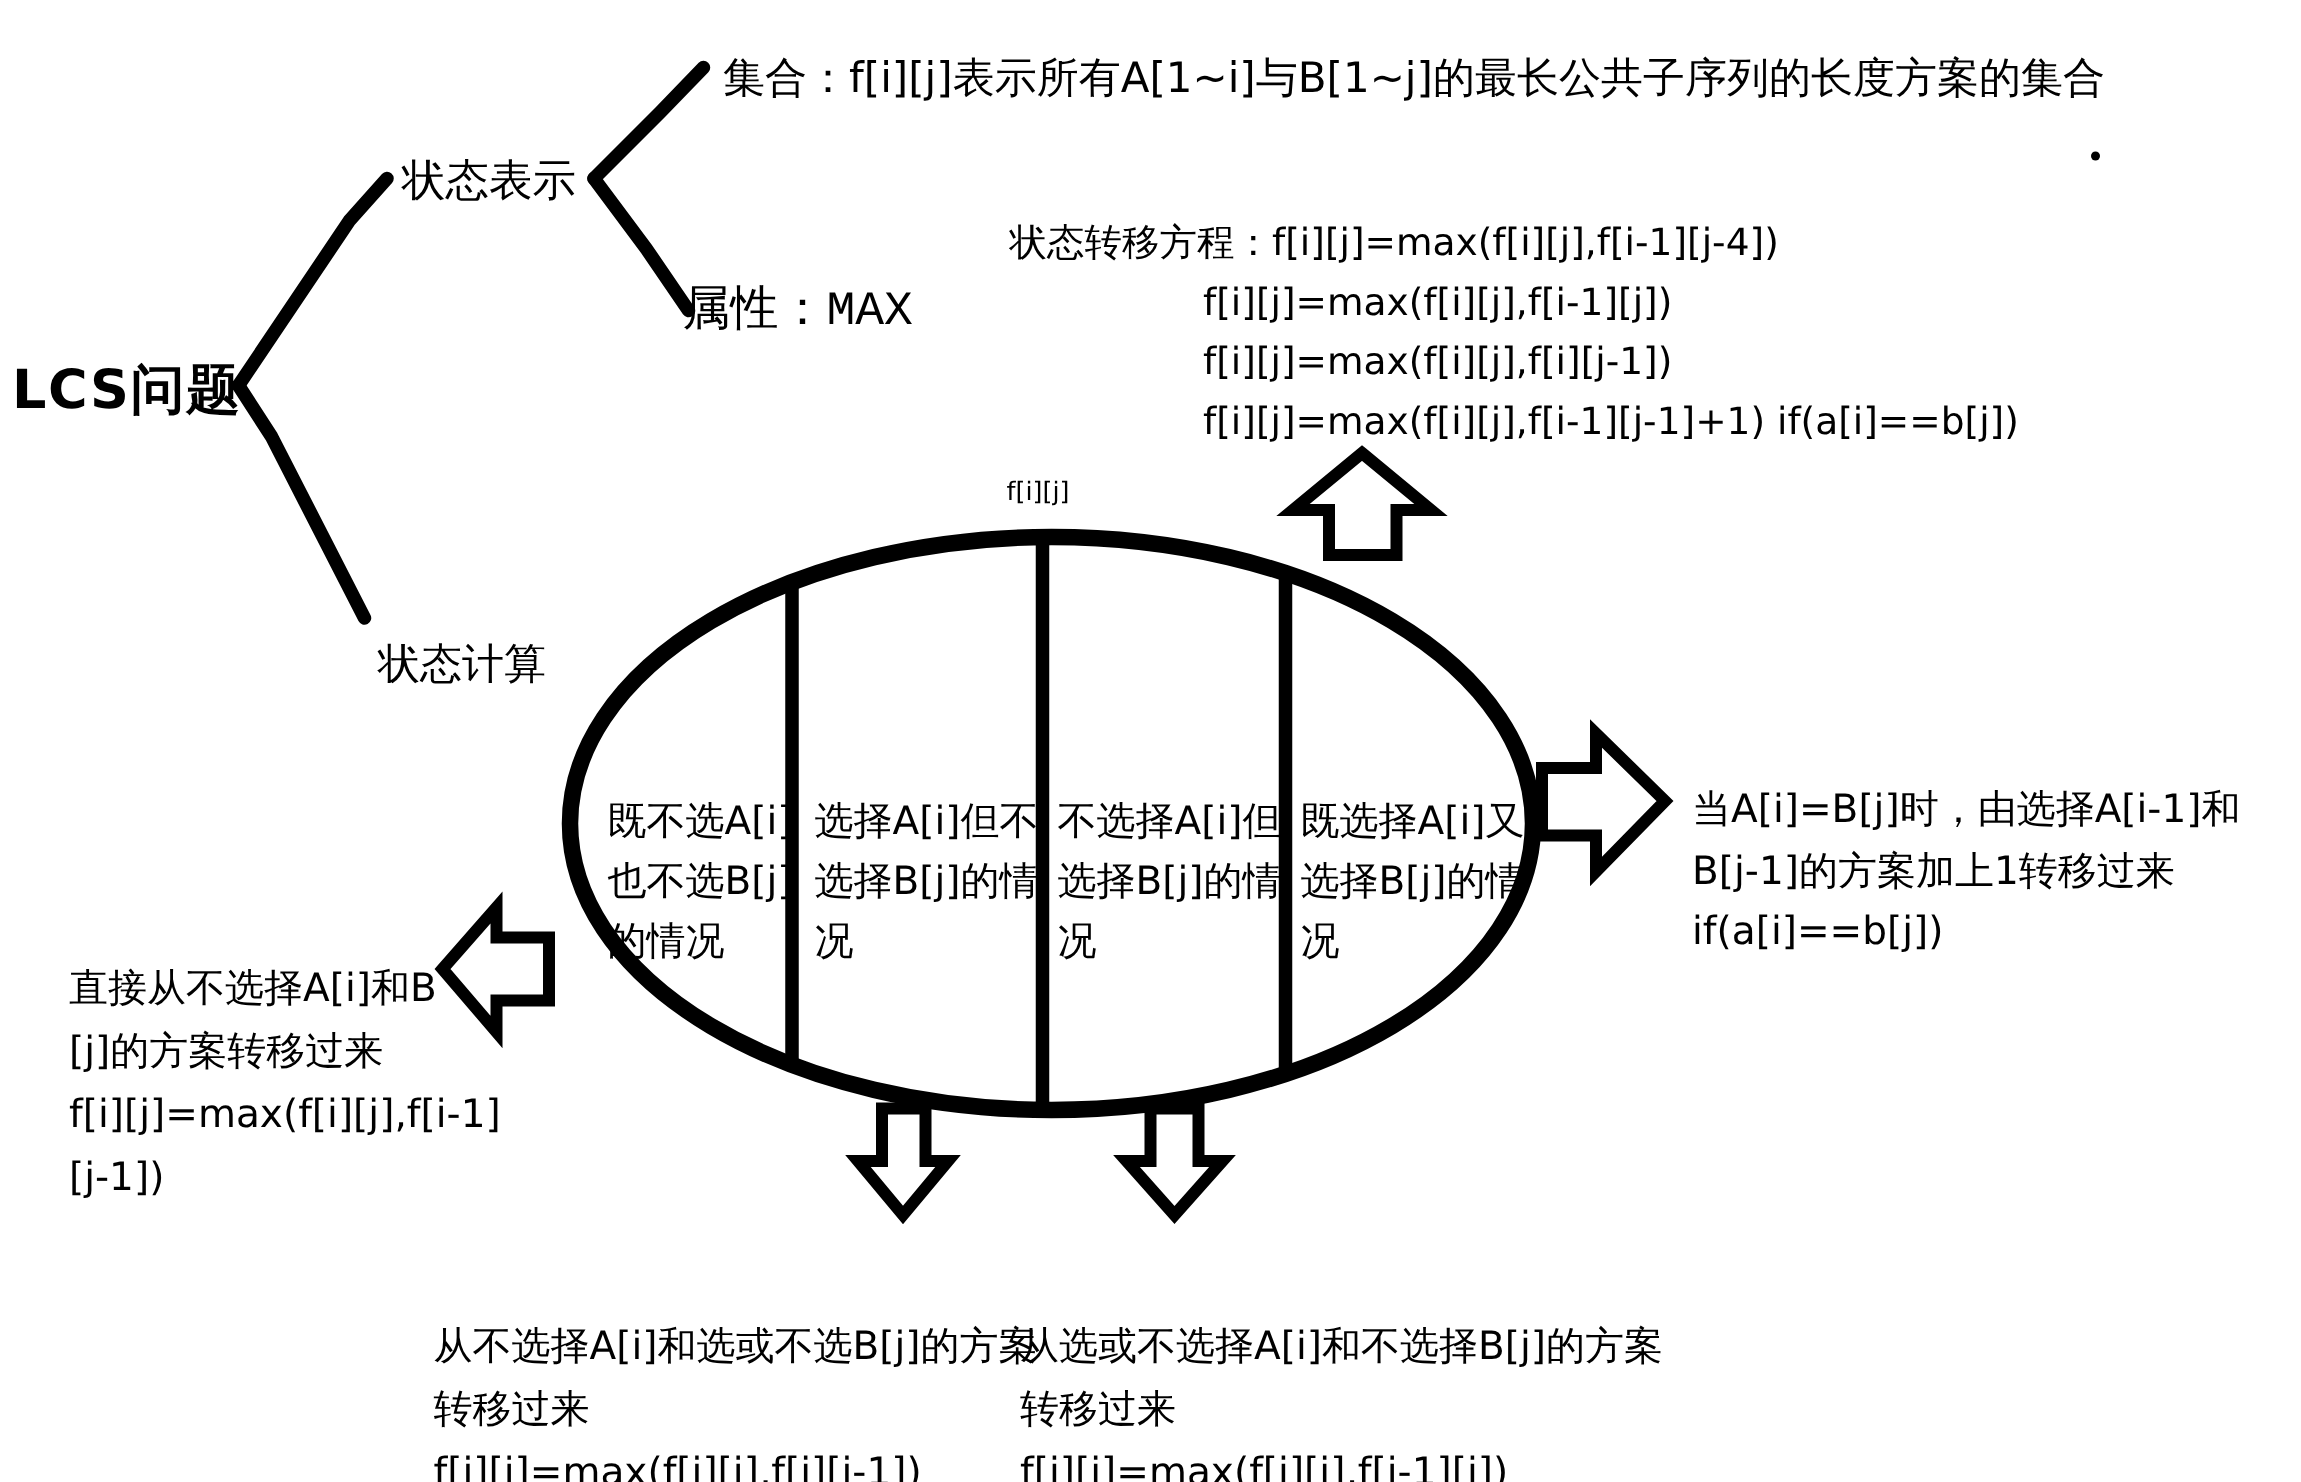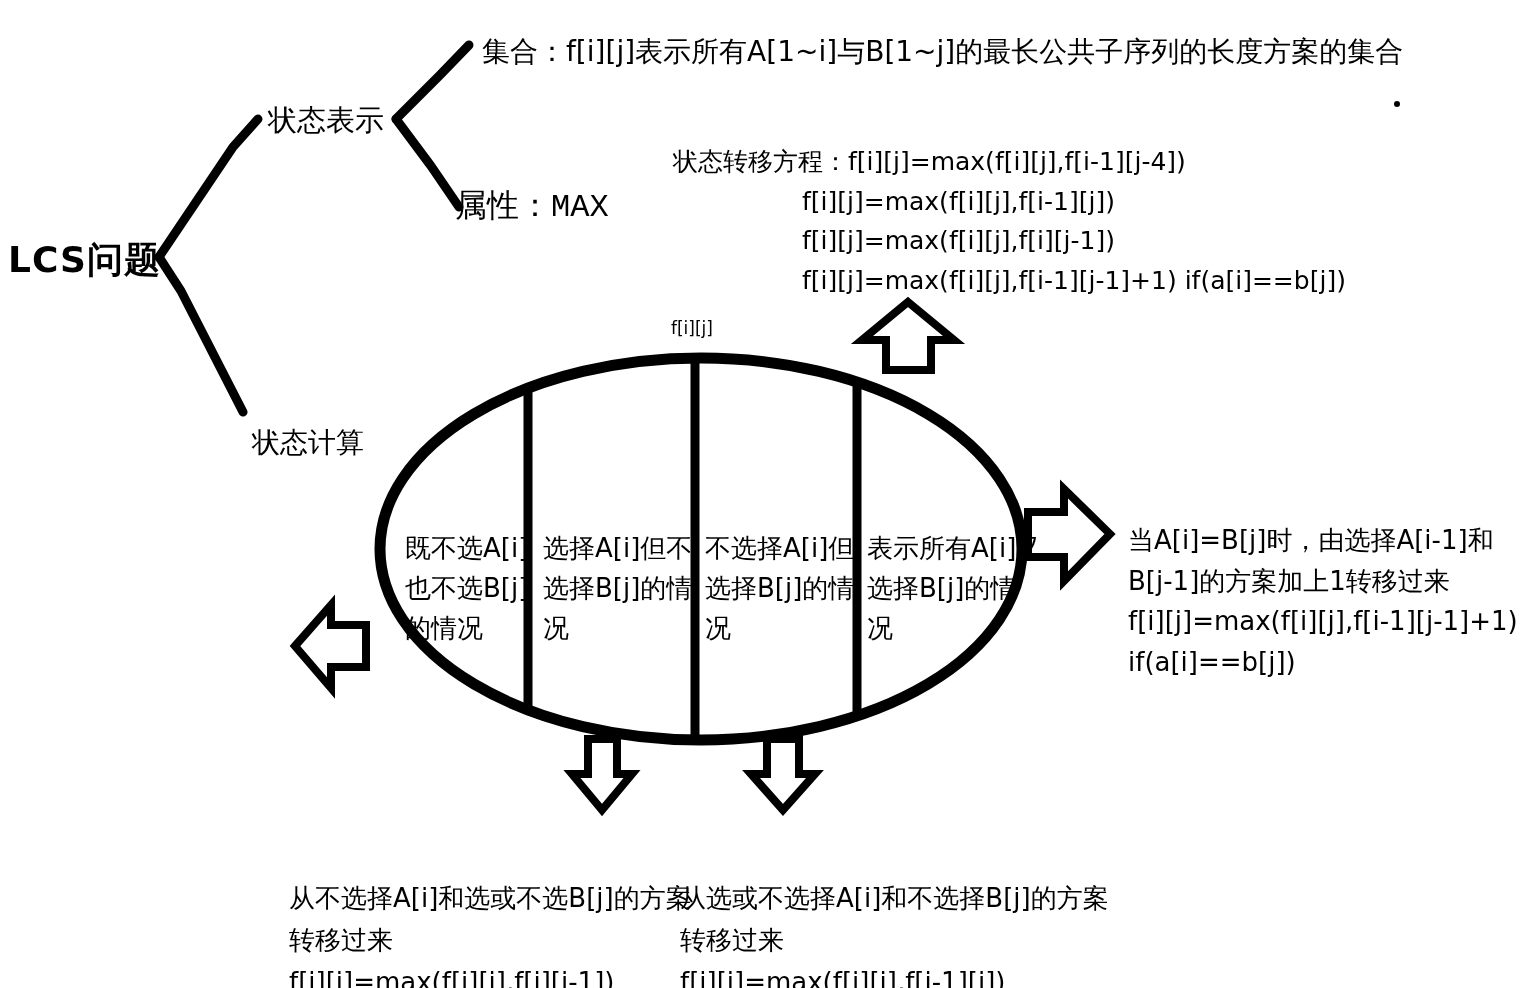--- a/index.html
+++ b/index.html
@@ -85,30 +85,35 @@
     <div>选择A[i]但不</div>
     <div>选择B[j]的情</div>
     <div>况</div>
   </div>
   <div class="sect sect-3">
     <div>不选择A[i]但</div>
     <div>选择B[j]的情</div>
     <div>况</div>
   </div>
   <div class="sect sect-4">
-    <div>表示所有A[i]又</div>
+    <div>既选择A[i]又</div>
     <div>选择B[j]的情</div>
     <div>况</div>
   </div>
 
+  <div class="ann ann-left">
+    <div>直接从不选择A[i]和B</div>
+    <div>[j]的方案转移过来</div>
+    <div>f[i][j]=max(f[i][j],f[i-1]</div>
+    <div>[j-1])</div>
+  </div>
 
   <div class="ann ann-right">
     <div>当A[i]=B[j]时，由选择A[i-1]和</div>
     <div>B[j-1]的方案加上1转移过来</div>
-    <div>f[i][j]=max(f[i][j],f[i-1][j-1]+1)</div>
     <div>if(a[i]==b[j])</div>
   </div>
 
   <div class="ann ann-bl">
     <div>从不选择A[i]和选或不选B[j]的方案</div>
     <div>转移过来</div>
     <div>f[i][j]=max(f[i][j],f[i][j-1])</div>
   </div>
 
   <div class="ann ann-br">

